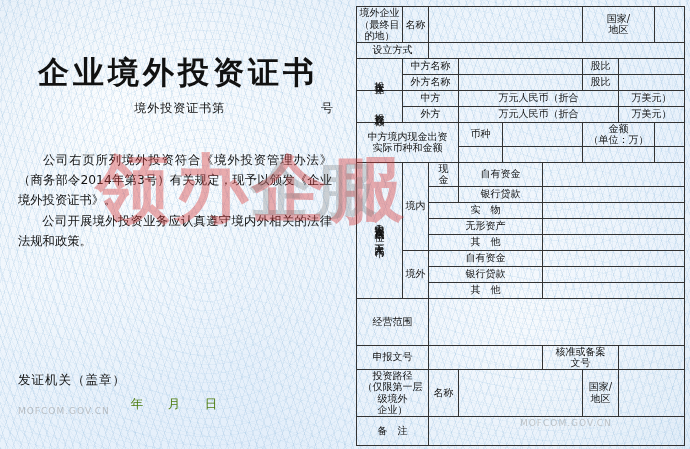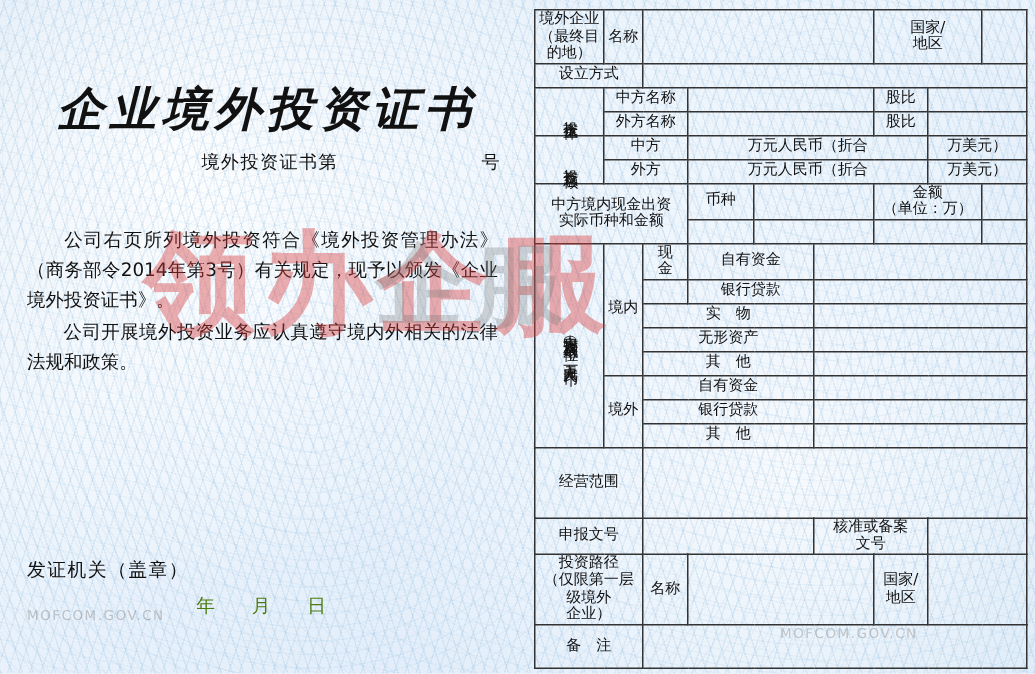--- a/index.html
+++ b/index.html
@@ -37,21 +37,20 @@
   }
   .cert-title{
     position:absolute;left:22px;top:52px;width:312px;
     text-align:center;
     font-family:"DejaVu Serif","Liberation Serif",serif;
     font-weight:bold;
     font-size:31px;
     letter-spacing:4px;
     color:#111;
     white-space:nowrap;
-    font-style:italic;
   }
   .cert-sub{
     position:absolute;left:22px;top:100px;width:312px;
     text-align:right;
     font-size:12px;
     color:#111;
     letter-spacing:1px;
   }
   .cert-sub .no-line{display:inline-block;width:86px;border-bottom:0px solid #333;}
   .body-text{

